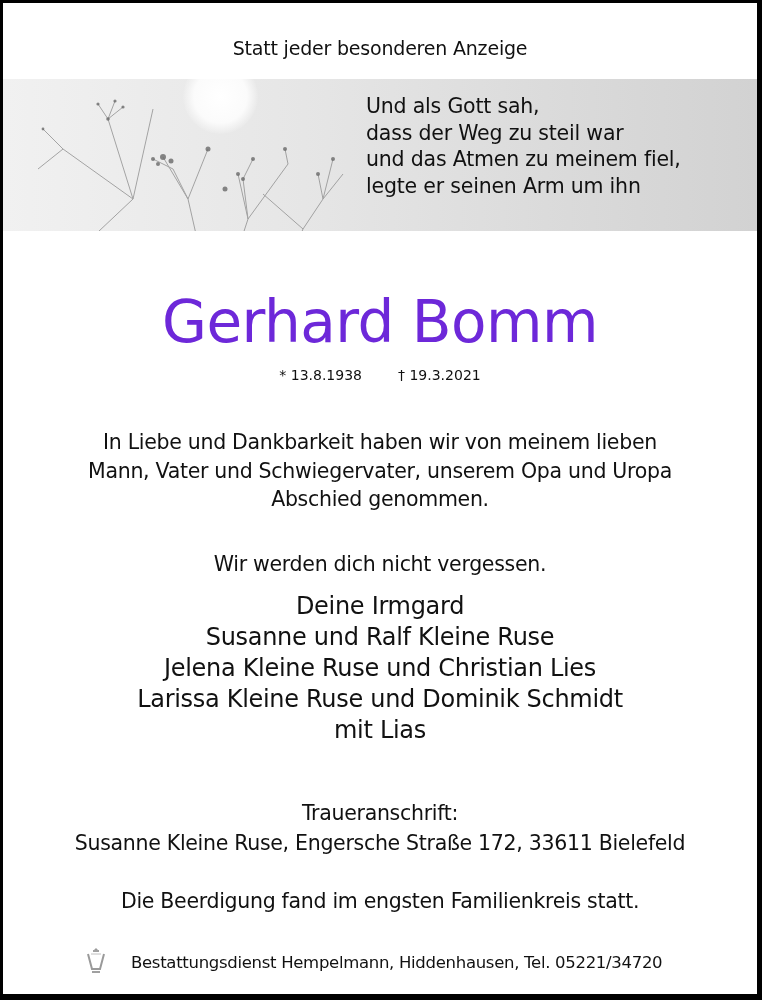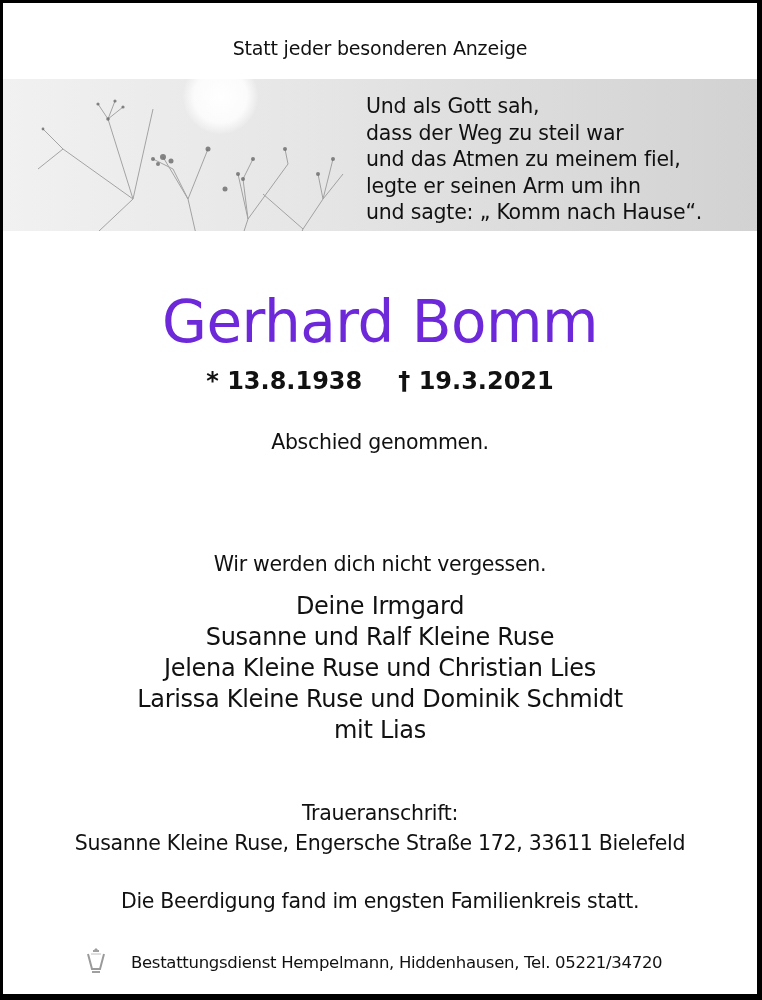--- a/index.html
+++ b/index.html
@@ -31,22 +31,21 @@
     position:absolute; left:363px; top:14px;
     font-size:20.5px; line-height:26.5px; color:#111; letter-spacing:-0.2px;
   }
   .poem div { white-space:nowrap; }
   .name {
     position:absolute; left:0; right:0; top:284px;
     font-size:58px; line-height:70px; letter-spacing:-0.5px; color:#6d28d9;
   }
   .dates {
     position:absolute; left:0; right:0; top:364px;
-    font-size:24px;
-    font-weight:bold;
+    font-size:14px;
   }
   .dates span { display:inline-block; }
   .dates .gap { width:36px; }
   .body-text {
     position:absolute; left:0; right:0; top:425px;
     font-size:20.5px; line-height:28.5px; letter-spacing:-0.3px;
   }
   .motto {
     position:absolute; left:0; right:0; top:549px;
     font-size:20.5px; letter-spacing:-0.3px;text-align:center;
@@ -114,31 +113,32 @@
         <circle cx="112" cy="22" r="1.6"></circle>
           <circle cx="120" cy="28" r="1.6"></circle>
           <circle cx="40" cy="50" r="1.4"></circle>
       </g>
     </svg>
     <div class="poem">
       <div>Und als Gott sah,</div>
       <div>dass der Weg zu steil war</div>
       <div>und das Atmen zu meinem fiel,</div>
       <div>legte er seinen Arm um ihn</div>
-      <div>und sagte: „ Komm nach Hause“.</div>
     </div>
   </div>
 
   <div class="name center">Gerhard Bomm</div>
 
   <div class="dates center">
     <span>* 13.8.1938</span><span class="gap"></span><span>† 19.3.2021</span>
   </div>
 
   <div class="body-text center">
+    <div>In Liebe und Dankbarkeit haben wir von meinem lieben</div>
+    <div>Mann, Vater und Schwiegervater, unserem Opa und Uropa</div>
     <div>Abschied genommen.</div>
   </div>
 
   <div class="motto center">Wir werden dich nicht vergessen.</div>
 
   <div class="family center">
     <div>Deine Irmgard</div>
     <div>Susanne und Ralf Kleine Ruse</div>
     <div>Jelena Kleine Ruse und Christian Lies</div>
     <div>Larissa Kleine Ruse und Dominik Schmidt</div>

